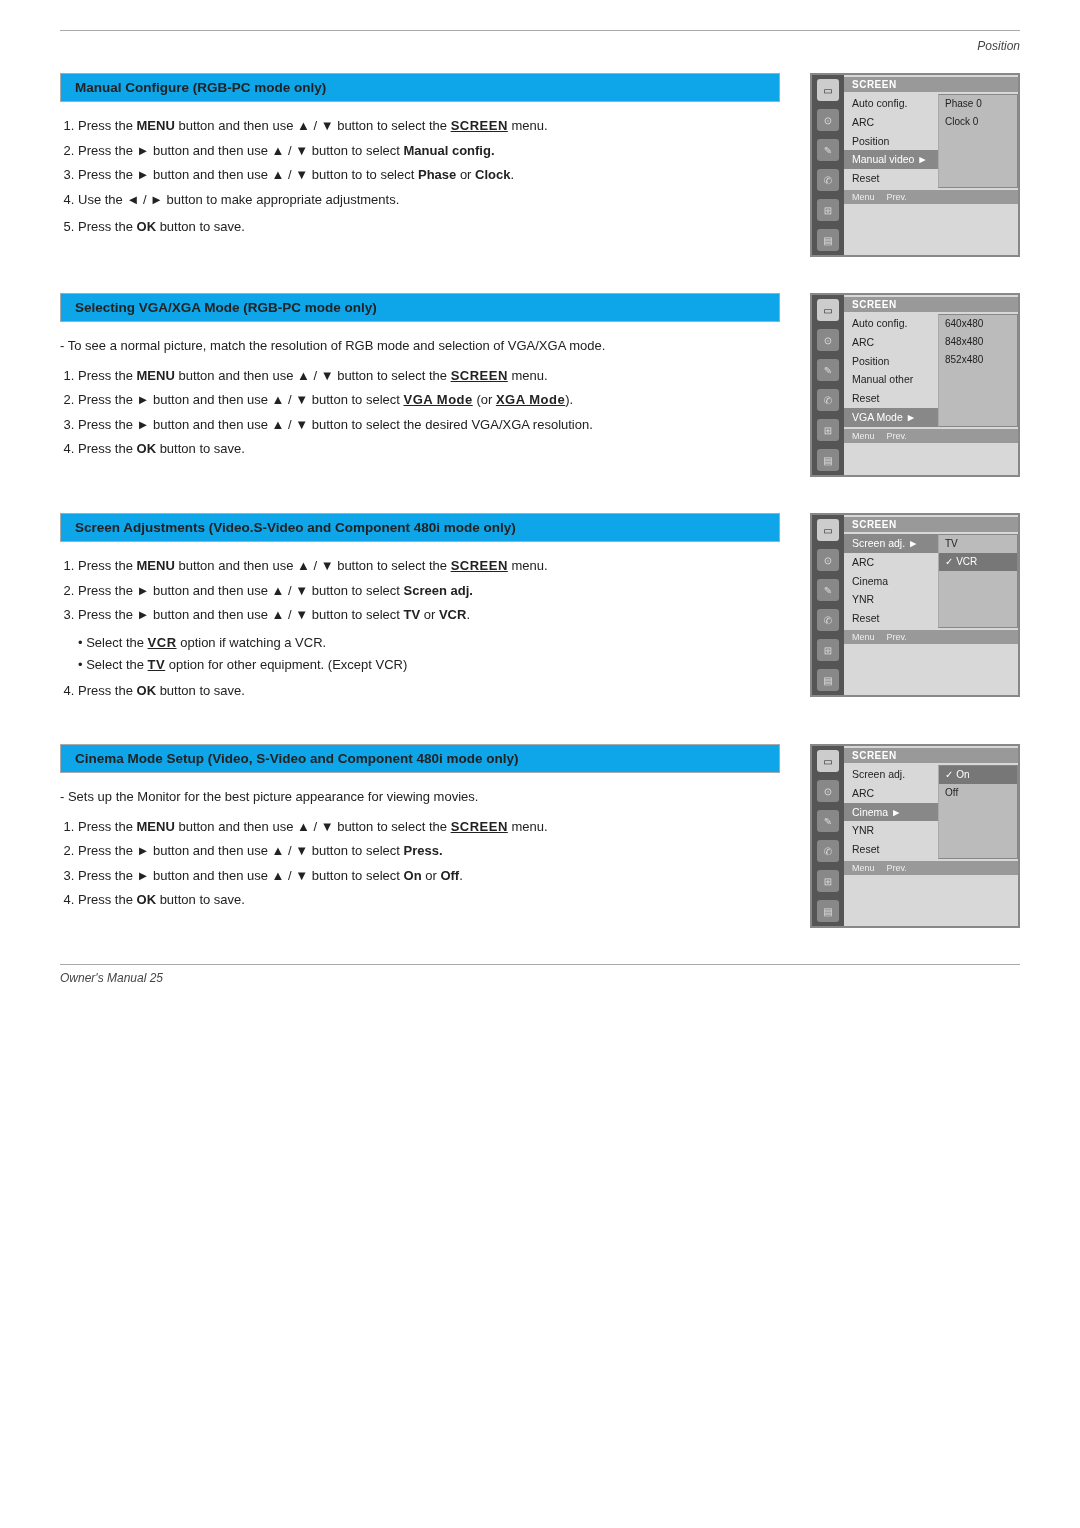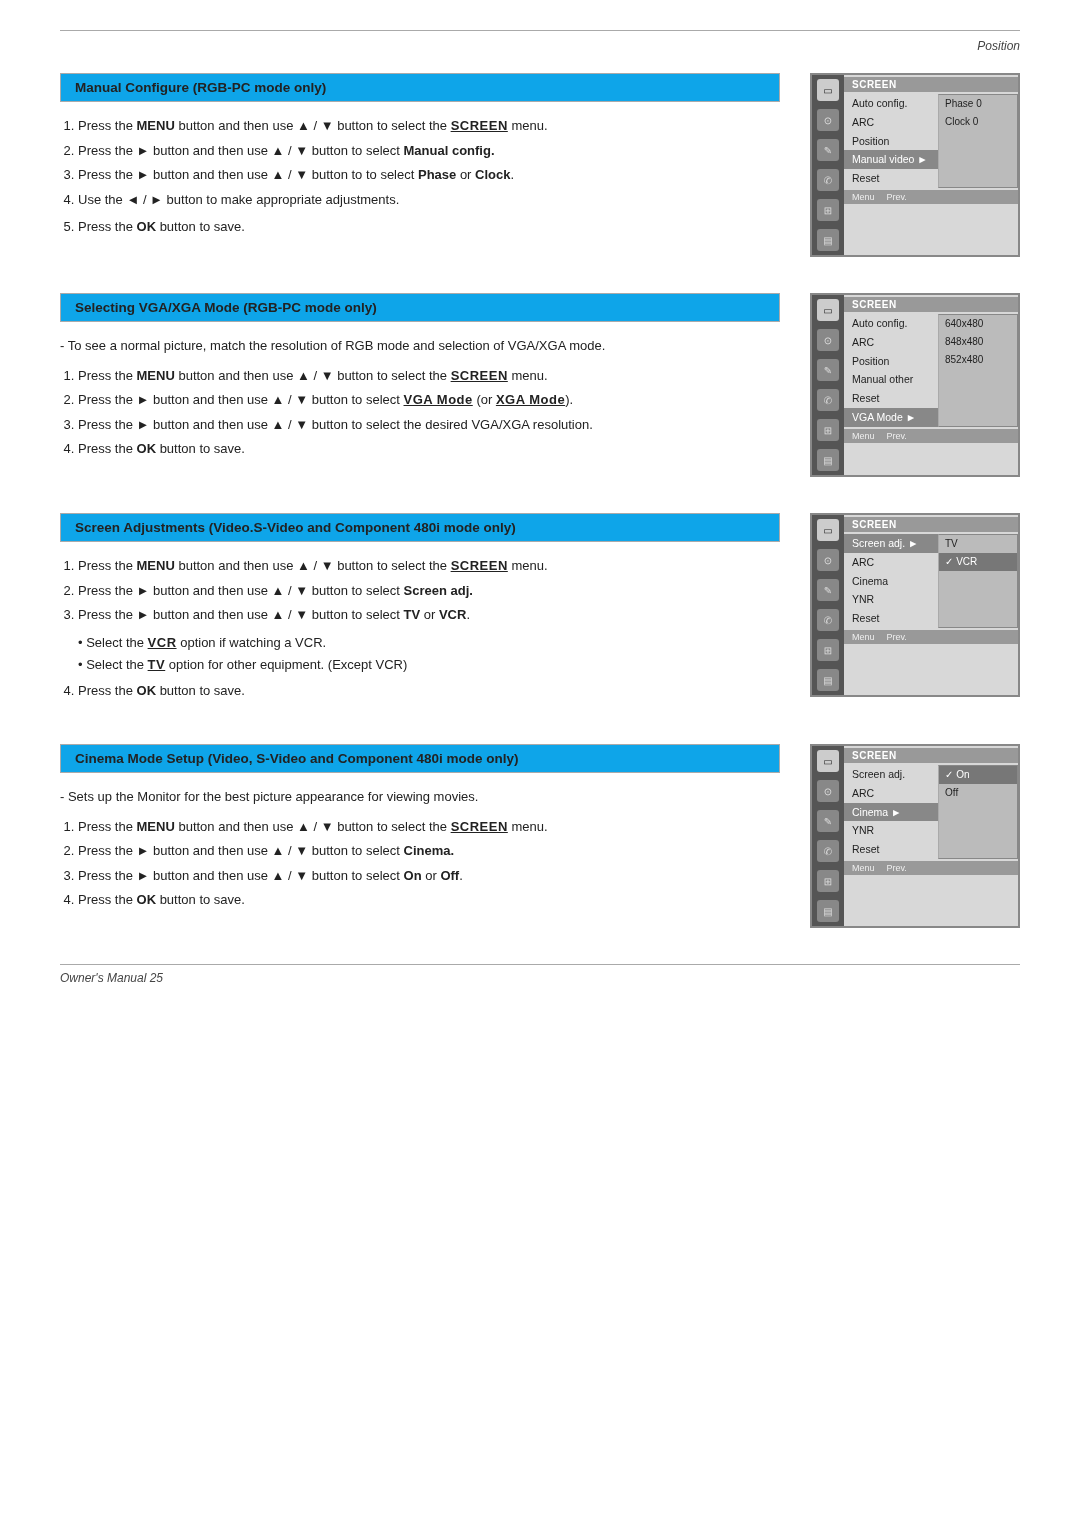--- a/index.html
+++ b/index.html
@@ -394,21 +394,21 @@
             </div>
           </div>
         </div>
       </div>
       <div class="section">
         <div class="section-content">
           <div class="section-title section-title-wide">Cinema Mode Setup (Video, S-Video and Component 480i mode only)</div>
           <p class="intro-dash">Sets up the Monitor for the best picture appearance for viewing movies.</p>
           <ol>
             <li>Press the <b>MENU</b> button and then use ▲ / ▼ button to select the <b class="screen-label">SCREEN</b> menu.</li>
-            <li>Press the ► button and then use ▲ / ▼ button to select <b>Cinema.</b></li>
+            <li>Press the ► button and then use ▲ / ▼ button to select <b>Press.</b></li>
             <li>Press the ► button and then use ▲ / ▼ button to select <b>On</b> or <b>Off</b>.</li>
             <li>Press the <b>OK</b> button to save.</li>
           </ol>
         </div>
         <div class="section-visual">
           <div class="osd-container">
             <div class="osd-inner">
               <div class="osd-sidebar">
                 <div class="osd-icon active">▭</div>
                 <div class="osd-icon">⊙</div>

